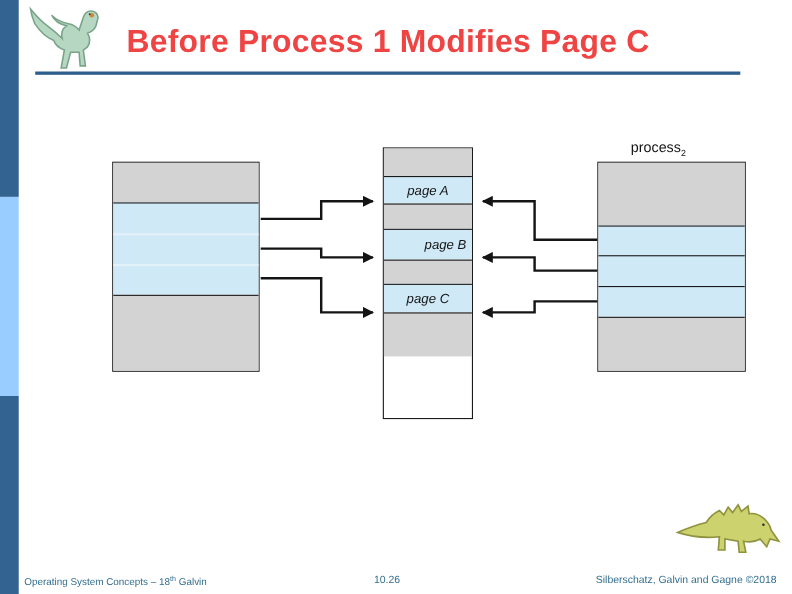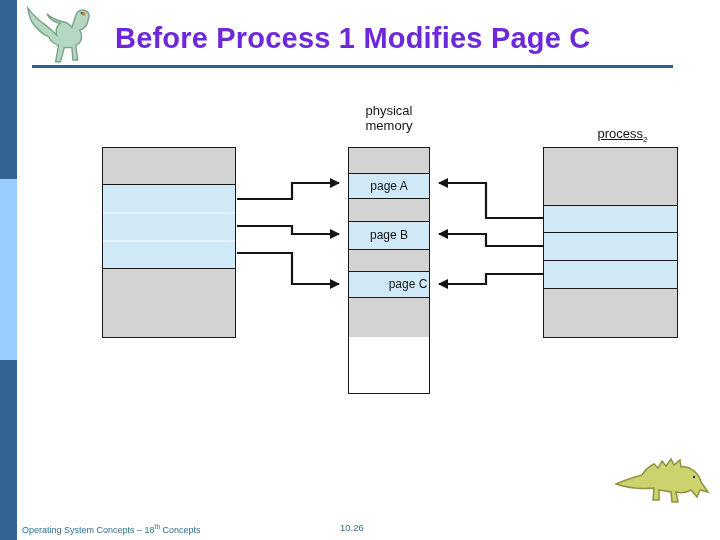--- a/index.html
+++ b/index.html
@@ -10,64 +10,64 @@
 
   
   .accent-bar { position:absolute; left:0; top:0; width:17px; height:540px; }
   .accent-top    { position:absolute; left:0; top:0;   width:17px; height:179px; background:#336390; }
   .accent-middle { position:absolute; left:0; top:179px; width:17px; height:181px; background:#99ccff; }
   .accent-bottom { position:absolute; left:0; top:360px; width:17px; height:180px; background:#336390; }
 
   
   .page-title {
     position:absolute; left:115px; top:22px; margin:0;
-    font-size:29px; font-weight:bold; color:#6d28d9; letter-spacing:0.2px;
+    font-size:29px; font-weight:bold; color:#ef4444; letter-spacing:0.2px;
     white-space:nowrap;
   }
   .title-underline { position:absolute; left:32px; top:65px; width:641px; height:3px; background:#2d5f8c; }
   .header-logo { position:absolute; left:22px; top:2px; width:96px; height:64px; }
   .footer-logo { position:absolute; left:614px; top:452px; width:100px; height:56px; }
 
   
   .col-label { position:absolute; color:#141414; font-size:13px; text-align:center; line-height:15px; }
   .lbl-p1 { left:102px; top:126px; width:134px; }
   .lbl-pm { left:340px; top:103px; width:98px; }
-  .lbl-p2 { left:555px; top:126px; width:135px;text-decoration:underline; }
+  .lbl-p2 { left:531px; top:126px; width:135px; }
   .col-label sub { font-size:8px; }
 
   
   .memcol { position:absolute; border:1px solid #1a1a1a; box-sizing:border-box; }
   .seg { box-sizing:border-box; position:relative; }
   .seg-gray { background:#d3d3d3; }
   .seg-blue { background:#cfe9f7; }
   .bt { border-top:1px solid #1a1a1a; }
 
   .col-p1 { left:102px; top:147px; width:134px; height:191px; }
-  .col-pm { left:348px; top:147px; width:82px;  height:247px; }
+  .col-pm { left:348px; top:134px; width:82px;  height:247px;font-style:italic; }
   .col-p2 { left:543px; top:147px; width:135px; height:191px; }
 
   .p1-top  { height:36px; }
   .p1-blue { height:84px; }
   .p1-bot  { height:69px; }
   .faint-line { position:absolute; left:0; width:100%; height:2px; background:#e3f1f9; }
 
   .pm-s1 { height:25px; }
   .pm-a  { height:25px; }
   .pm-s2 { height:23px; }
   .pm-b  { height:28px; }
   .pm-s3 { height:22px; }
   .pm-c  { height:26px; }
   .pm-s4 { height:40px; }
   .page-label {
     display:block; width:100%; text-align:center; color:#141414;
     font-size:12px;
   }
   .pm-a .page-label { line-height:24px; }
-  .pm-b .page-label { line-height:27px; }
-  .pm-c .page-label { line-height:25px;padding-left:19px; }
+  .pm-b .page-label { line-height:27px;margin-left:16px; }
+  .pm-c .page-label { line-height:25px; }
 
   .p2-top { height:57px; }
   .p2-r1  { height:27px; }
   .p2-r2  { height:28px; }
   .p2-r3  { height:28px; }
   .p2-bot { height:49px; }
 
   .arrow-layer { position:absolute; left:0; top:0; width:720px; height:540px; pointer-events:none; }
 
   
@@ -91,24 +91,20 @@
 
   <svg class="header-logo" viewBox="0 0 100 66">
     <path d="M6 6 Q14 16 22 22 Q30 28 36 34 Q34 26 40 22 Q30 20 26 12 Q32 18 42 20 Q48 21 52 26 L56 14 Q58 8 63 8 Q69 8 70 14 L68 22 Q66 27 60 29 Q64 36 60 42 L56 45 L58 60 L53 60 L52 47 L44 47 L40 62 L35 62 L38 45 Q30 42 28 36 Q18 32 10 20 Q7 13 6 6 Z" fill="#b6d7c1" stroke="#7aa489" stroke-width="1.5"></path>
     <circle cx="64" cy="12" r="2.2" fill="#c98a3e"></circle>
     <circle cx="62" cy="11" r="0.9" fill="#333"></circle>
   </svg>
 
   <h1 class="page-title">Before Process 1 Modifies Page C</h1>
   <div class="title-underline"></div>
 
-  <div class="col-label lbl-pm">
-    <span>physical</span><br>
-    <span>memory</span>
-  </div>
   <div class="col-label lbl-p2">
     <span>process</span><sub>2</sub>
   </div>
 
   <div class="memcol col-p1">
     <div class="seg seg-gray p1-top"></div>
     <div class="seg seg-blue p1-blue bt">
       <div class="faint-line" style="top:27px"></div>
       <div class="faint-line" style="top:55px"></div>
     </div>
@@ -149,22 +145,23 @@
       <polyline points="237,199 292,199 292,183 339,183" marker-end="url(#ah)"></polyline>
       <polyline points="237,226 292,226 292,234 339,234" marker-end="url(#ah)"></polyline>
       <polyline points="237,253 292,253 292,284 339,284" marker-end="url(#ah)"></polyline>
       <polyline points="543,218 486,218 486,183 439,183" marker-end="url(#ah)"></polyline>
       <polyline points="543,246 486,246 486,234 439,234" marker-end="url(#ah)"></polyline>
       <polyline points="543,274 486,274 486,284 439,284" marker-end="url(#ah)"></polyline>
     </g>
   </svg>
 
   <div class="footer-left">
-    <span>Operating System Concepts – 18</span><sup>th</sup><span> Concepts</span>
+    <span>Operating System Concepts – 18</span><sup>th</sup><span> Galvin</span>
   </div>
   <div class="footer-page">10.26</div>
+  <div class="footer-credits">Silberschatz, Galvin and Gagne ©2018</div>
 
   <svg class="footer-logo" viewBox="0 0 100 56">
     <path d="M2 32 Q16 26 28 23 Q32 16 40 12 L44 16 L48 9 L52 14 L57 7 L60 13 L66 8 L67 15 Q74 14 80 19 Q86 24 87 30 L94 40 L86 38 L83 45 L77 38 Q70 42 62 40 L64 50 L58 50 L57 40 L45 38 L45 48 L39 48 L40 36 Q20 38 2 32 Z" fill="#ccd26d" stroke="#8f923f" stroke-width="1.5"></path>
     <circle cx="80" cy="25" r="1.2" fill="#333"></circle>
   </svg>
 
 </div>
 
 </body></html>

